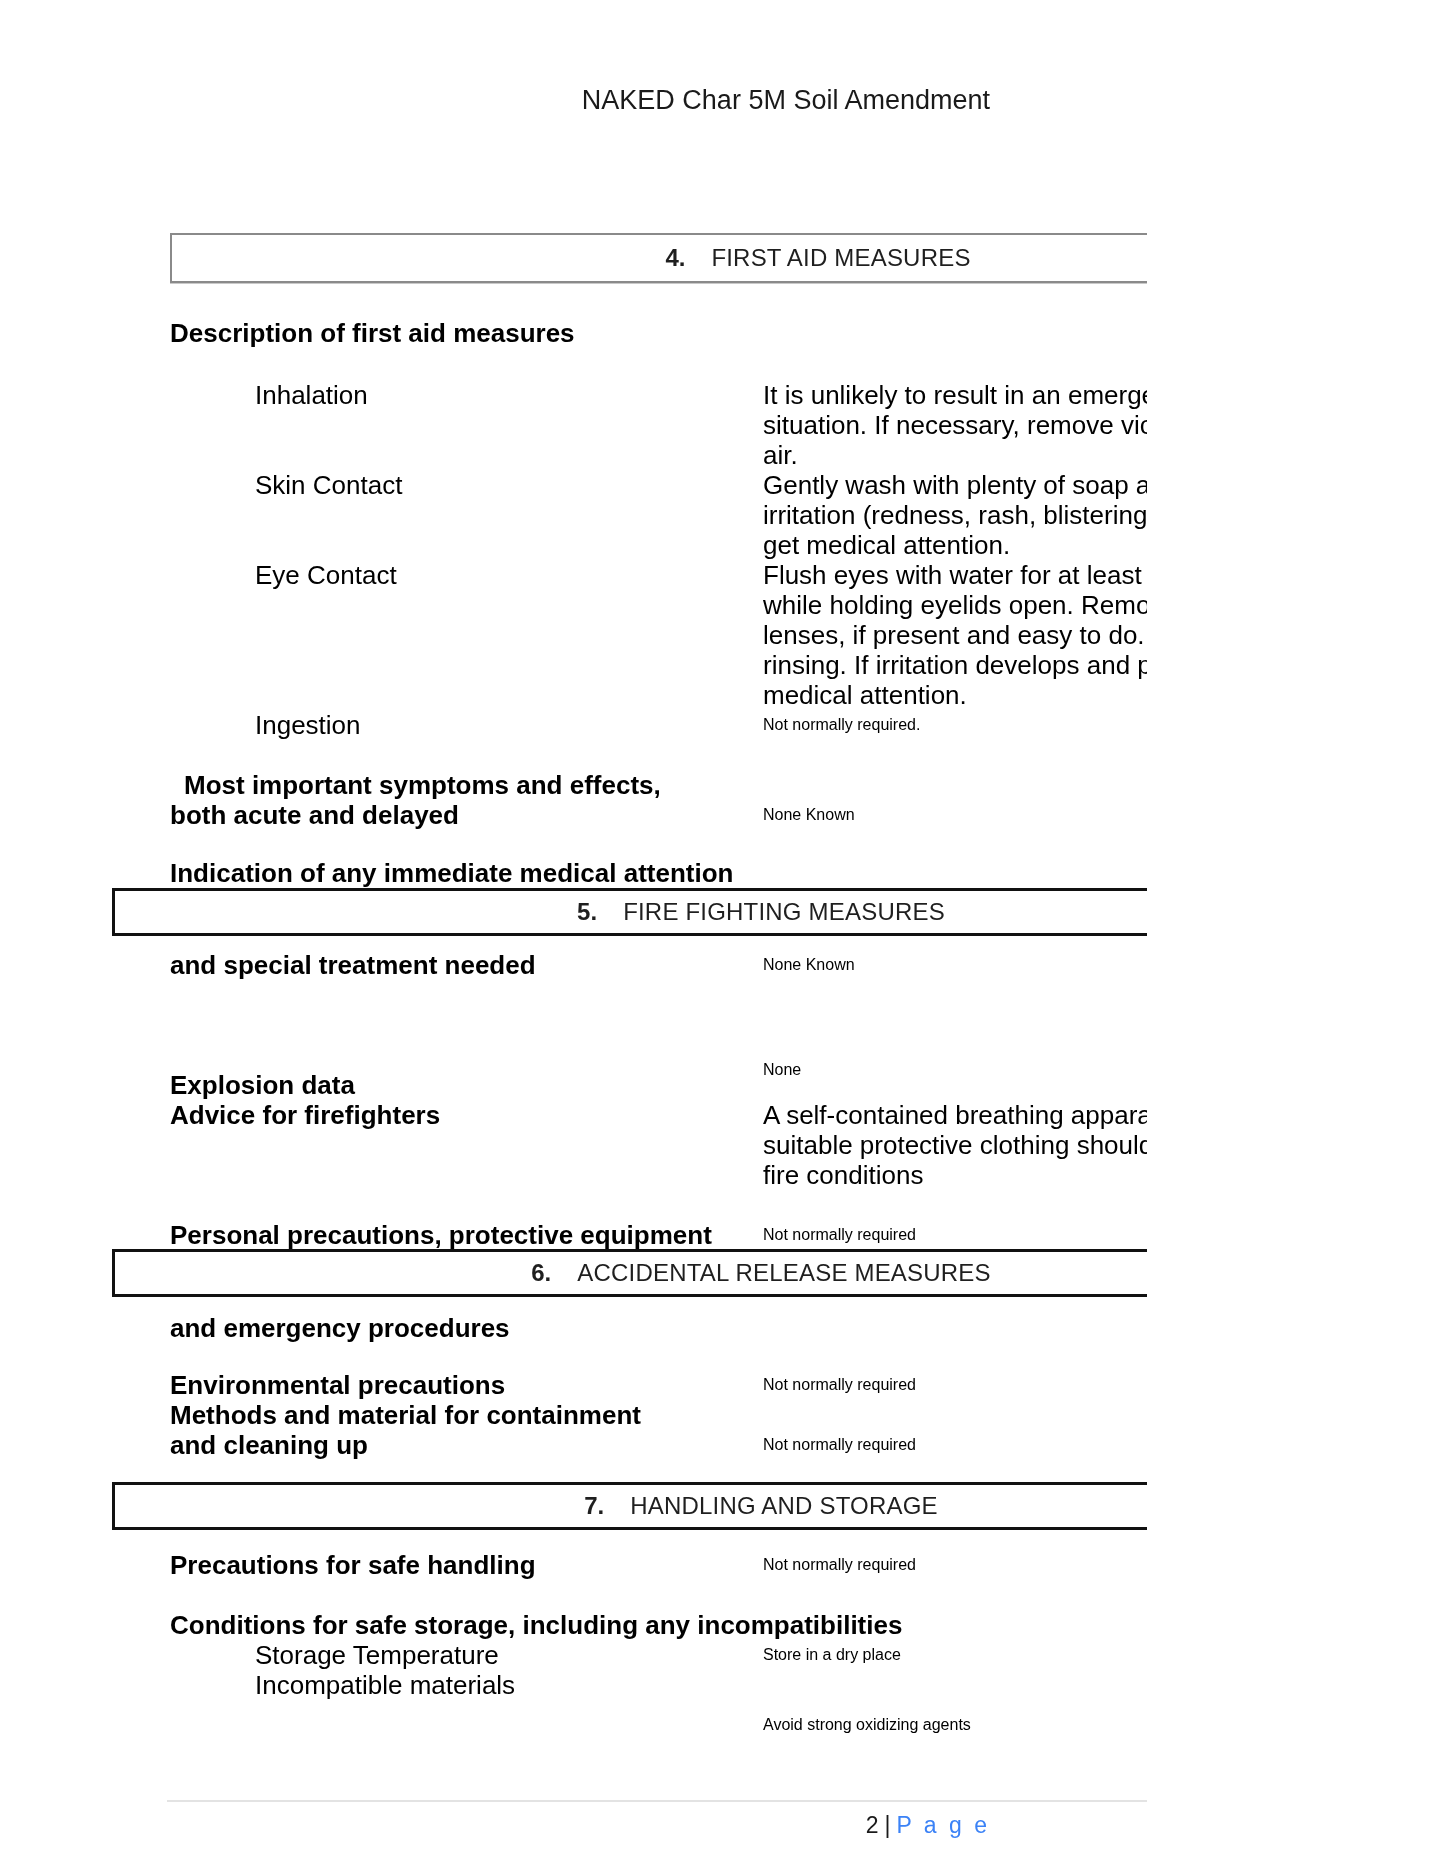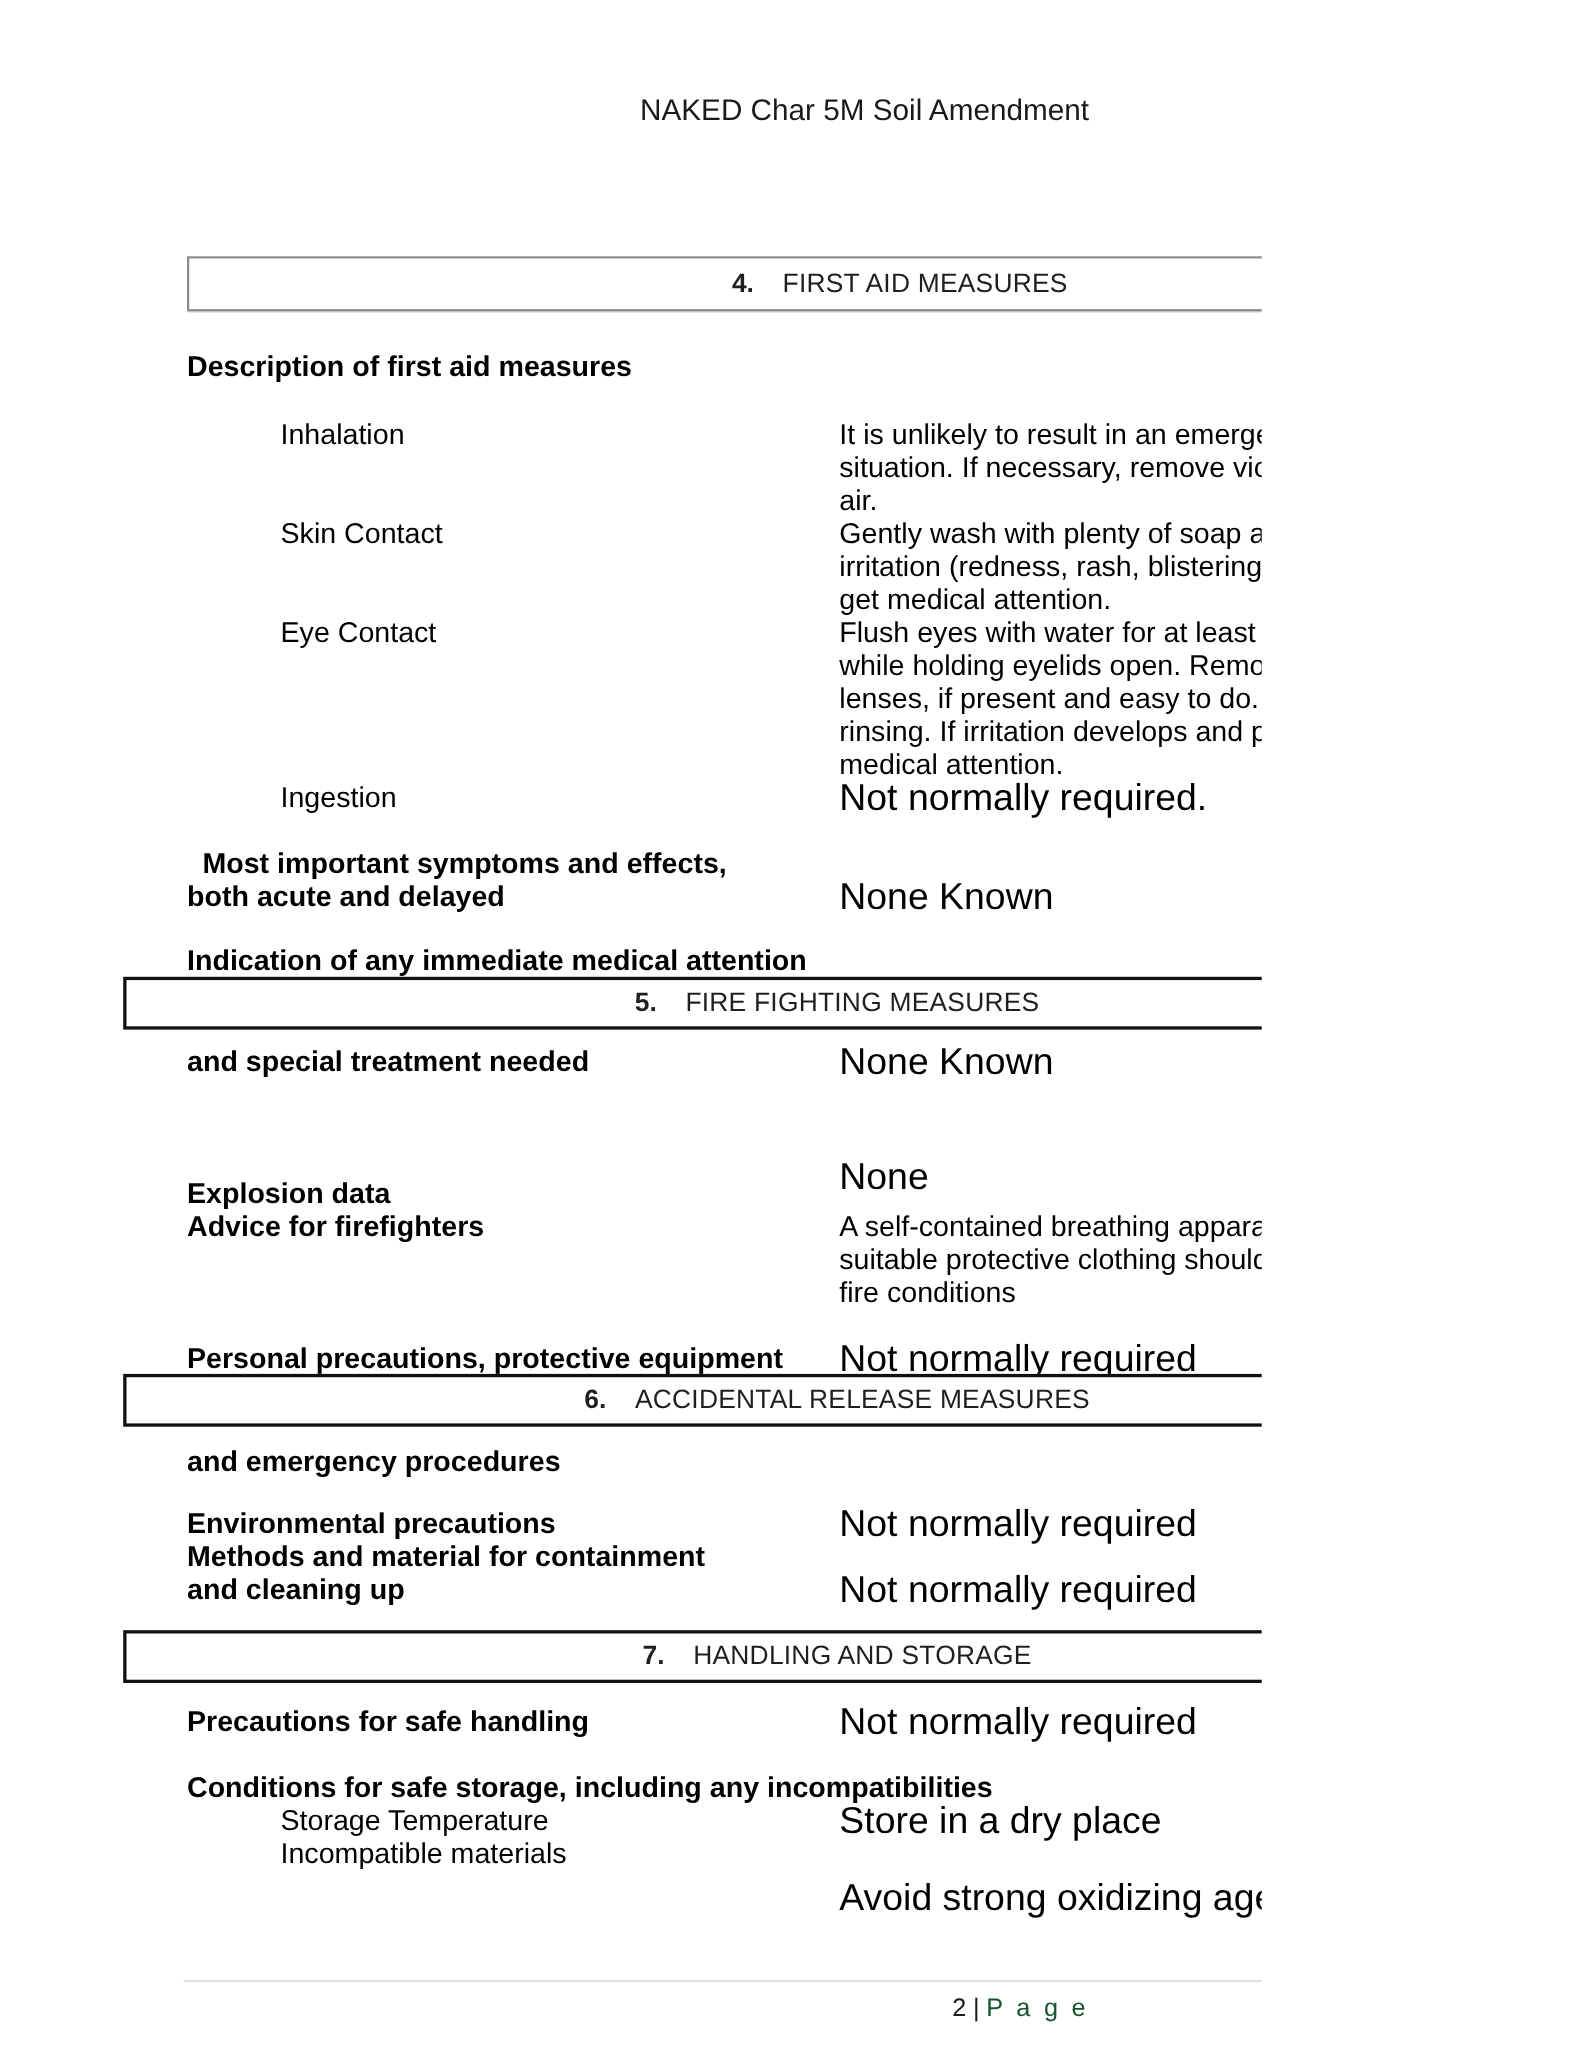--- a/index.html
+++ b/index.html
@@ -37,29 +37,29 @@
     font-weight:normal;
     font-size:24px;
     color:#1f1f1f;
     letter-spacing:0.2px;
   }
   .box-gray{border:2px solid #8a8a8a; box-shadow:0 1px 0 #c9c9c9;}
   .box-dark{border:3px solid #111111;}
   .b{font-weight:bold;font-size:26px;line-height:30px;white-space:nowrap;}
   .l{font-size:26px;line-height:30px;white-space:nowrap;}
   .v{font-size:26px;line-height:30px;width:522px;}
-  .vn{font-size:34px;line-height:30px;white-space:nowrap;}
+  .vn{font-size:16px;line-height:30px;white-space:nowrap;}
   .rule{background:#e3e3e3;height:2px;}
   .footer{
     font-size:23px;
     line-height:26px;
     text-align:right;
     color:#1a1a1a;
   }
-  .footer .pg-label{color:#14532d;letter-spacing:3px;}
+  .footer .pg-label{color:#3b82f6;letter-spacing:3px;}
   .footer .pg-divider{color:#1a1a1a;margin:0 6px;}
 </style>
 </head>
 <body>
 
 <div class="page">
 
   <div class="abs hdr" style="top:86px; right:157px;">NAKED Char 5M Soil Amendment</div>
 
   <div class="abs secbox box-gray" style="left:170px; top:233px; width:1252px; height:50px;">

